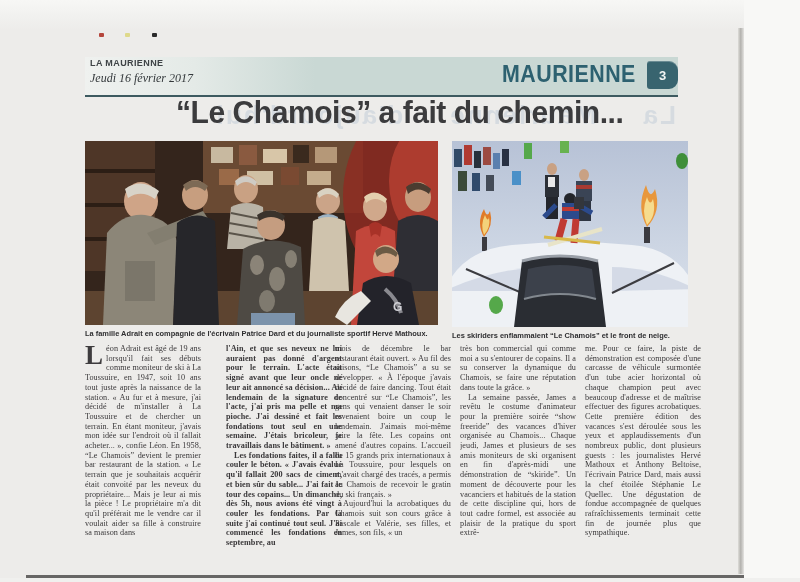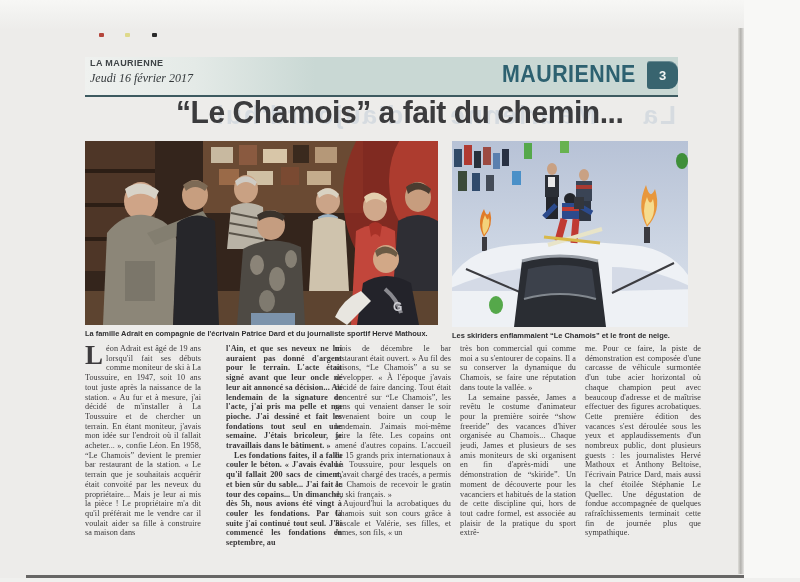--- a/index.html
+++ b/index.html
@@ -229,18 +229,18 @@
   </div>
 <div class="abs col c2">
     <p class="">l'Ain, et que ses neveux ne lui auraient pas donné d'argent pour le terrain. L'acte était signé avant que leur oncle ne leur ait annoncé sa décision... Au lendemain de la signature de l'acte, j'ai pris ma pelle et ma pioche. J'ai dessiné et fait les fondations tout seul en une semaine. J'étais bricoleur, je travaillais dans le bâtiment. »</p>
     <p class="indent">Les fondations faites, il a fallu couler le béton. « J'avais évalué qu'il fallait 200 sacs de ciment, et bien sûr du sable... J'ai fait le tour des copains... Un dimanche, dès 5h, nous avions été vingt à couler les fondations. Par la suite j'ai continué tout seul. J'ai commencé les fondations en septembre, au</p>
   </div>
 <div class="abs col c3">
     <p class="">mois de décembre le bar restaurant était ouvert. » Au fil des saisons, “Le Chamois” a su se développer. « À l'époque j'avais décidé de faire dancing. Tout était concentré sur “Le Chamois”, les gens qui venaient danser le soir revenaient boire un coup le lendemain. J'aimais moi-même faire la fête. Les copains ont amené d'autres copains. L'accueil de 15 grands prix internationaux à La Toussuire, pour lesquels on m'avait chargé des tracés, a permis au Chamois de recevoir le gratin du ski français. »</p>
     <p class="indent">Aujourd'hui la acrobatiques du Chamois suit son cours grâce à Pascale et Valérie, ses filles, et James, son fils, « un</p>
   </div>
 <div class="abs col c4">
-    <p class="">très bon commercial qui comme moi a su s'entourer de copains. Il a su conserver la dynamique du Chamois, se faire une réputation dans toute la vallée. »</p>
+    <p class="">très bon commercial qui comme moi a su s'entourer de copains. Il a su conserver la dynamique du Chamois, se faire une réputation dans toute la grâce. »</p>
     <p class="indent">La semaine passée, James a revêtu le costume d'animateur pour la première soirée “show freeride” des vacances d'hiver organisée au Chamois... Chaque jeudi, James et plusieurs de ses amis moniteurs de ski organisent en fin d'après-midi une démonstration de “skiride”. Un moment de découverte pour les vacanciers et habitués de la station de cette discipline qui, hors de tout cadre formel, est associée au plaisir de la pratique du sport extrê-</p>
   </div>
 <div class="abs col c5">
     <p class="">me. Pour ce faire, la piste de démonstration est composée d'une carcasse de véhicule surmontée d'un tube acier horizontal où chaque champion peut avec beaucoup d'adresse et de maîtrise effectuer des figures acrobatiques. Cette première édition des vacances s'est déroulée sous les yeux et applaudissements d'un nombreux public, dont plusieurs guests : les journalistes Hervé Mathoux et Anthony Beltoise, l'écrivain Patrice Dard, mais aussi la chef étoilée Stéphanie Le Quellec. Une dégustation de fondue accompagnée de quelques rafraîchissements terminait cette fin de journée plus que sympathique.</p>
   </div>
 
 </body></html>

